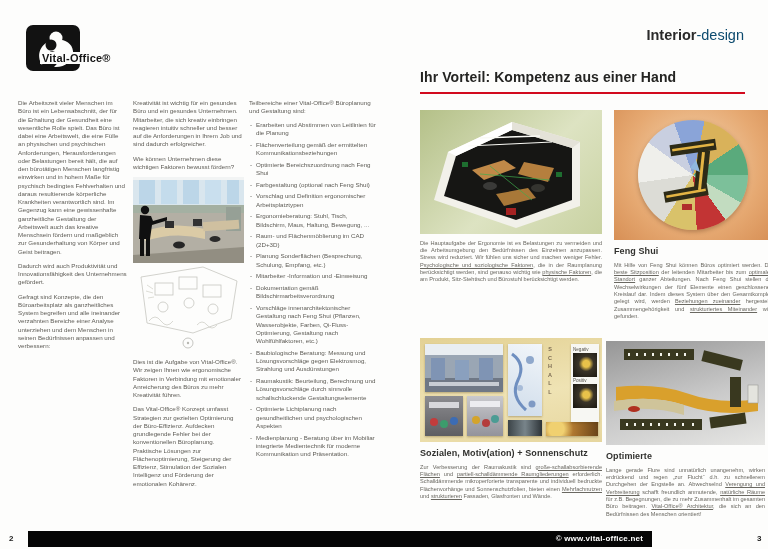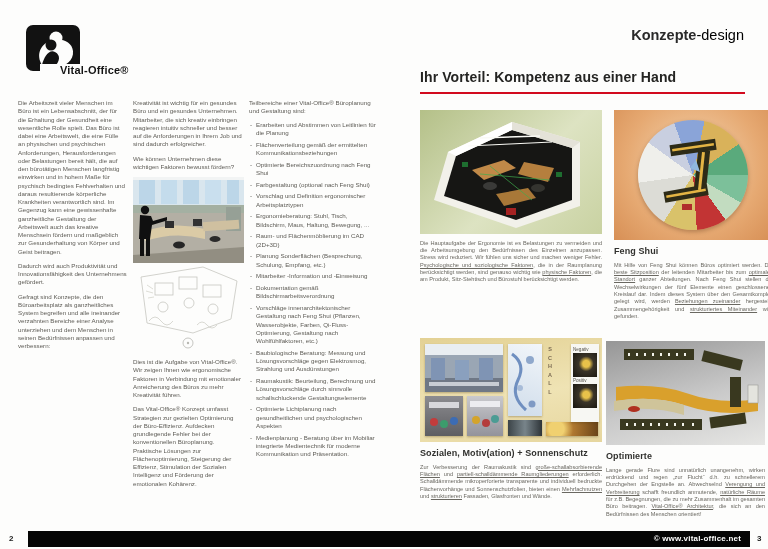--- a/index.html
+++ b/index.html
@@ -4,24 +4,24 @@
 <style>
   html,body { margin:0; padding:0; }
   body {
     width:768px; height:549px; position:relative; overflow:hidden;
     background:#fdfdfc; font-family:"Liberation Sans", sans-serif;
     color:#5d5b55;
   }
   
   .logo-mark { position:absolute; left:26px; top:25px; width:54px; height:46px; }
   .logo-text { position:absolute; left:40px; top:52px; font-size:11px; font-weight:bold;
-    color:#141414; background:#fdfdfc; padding:0 20px; letter-spacing:0.2px;margin-top:12px; }
+    color:#141414; background:#fdfdfc; padding:0 2px; letter-spacing:0.2px; }
   .section-title { position:absolute; right:24px; top:27px; font-size:14.5px; color:#2a2a2a; }
   .section-title .b { font-weight:bold; }
-  .section-title .l { font-weight:normal; color:#000000; }
+  .section-title .l { font-weight:normal; color:#0c4a6e; }
   
   .col { position:absolute; top:99px; font-size:6.2px; line-height:1.33; color:#5d5b55; }
   .col p { margin:0 0 6px 0; }
   #col1 { left:18px;  width:109px; }
   #col2 { left:133px; width:111px; }
   #col3 { left:249px; width:127px; }
   #col3 .intro { margin-bottom:5px; }
   #col3 ul { margin:0; padding:0; list-style:none; }
   #col3 li { position:relative; padding-left:7px; margin-bottom:3.5px; }
   #col3 li::before { content:"-"; position:absolute; left:1px; top:0; }
@@ -62,41 +62,41 @@
   .schall { position:absolute; left:127px; top:8px; writing-mode:vertical-rl;
     text-orientation:upright; font-size:5.5px; font-weight:bold; letter-spacing:2.6px;
     color:#7a6a52; }
   .inset { position:absolute; right:3px; top:6px; width:28px; height:78px;
     background:#f7f7f3; padding:2px 2px; box-sizing:border-box;
     box-shadow:0 1px 2px rgba(80,60,20,0.3); }
   .inset .lbl { font-size:4.6px; color:#55524a; margin:1px 0; }
   .inset .thumb { width:100%; height:24px;
     background:radial-gradient(circle at 55% 45%, #e8c24a 0 18%, #3a3428 40%, #17150f 100%); }
   
-  .footer-bar { position:absolute; left:28px; top:531px; width:722px; height:16px; background:#050505; }
+  .footer-bar { position:absolute; left:28px; top:531px; width:624px; height:16px; background:#050505; }
   .footer-bar .copy { position:absolute; right:9px; top:0; line-height:16px; font-size:8px;
     font-weight:bold; color:#ffffff; letter-spacing:0.2px; }
   .pnum { position:absolute; top:534px; font-size:8px; font-weight:bold; color:#222; }
   .pnum.left { left:9px; } .pnum.right { left:757px; }
 </style>
 </head>
 <body>
 
 <div class="logo-mark">
   <svg width="54" height="46" viewBox="0 0 54 46">
     <rect x="0" y="0" width="54" height="46" rx="7" fill="#121212"></rect>
     <path d="M16,40 C10,30 14,20 24,16 C34,12 46,16 47,26 C48,36 38,43 28,42 C34,37 35,30 29,27 C23,24 18,32 16,40 Z" fill="#fdfdfc"></path>
     <circle cx="30" cy="13" r="6.5" fill="#fdfdfc"></circle>
     <circle cx="25" cy="20" r="5.5" fill="#121212"></circle>
   </svg>
 </div>
 <div class="logo-text">Vital-Office®</div>
 
 <div class="section-title">
-  <span class="b">Konzepte</span><span class="l">-design</span>
+  <span class="b">Interior</span><span class="l">-design</span>
 </div>
 
 <div class="col" id="col1">
   <p>Die Arbeitszeit vieler Menschen im Büro ist ein Lebensabschnitt, der für die Erhaltung der Gesundheit eine wesentliche Rolle spielt. Das Büro ist dabei eine Arbeitswelt, die eine Fülle an physischen und psychischen Anforderungen, Herausforderungen oder Belastungen bereit hält, die auf den bürotätigen Menschen langfristig einwirken und in hohem Maße für psychisch bedingtes Fehlverhalten und daraus resultierende körperliche Krankheiten verantwortlich sind. Im Gegenzug kann eine gewissenhafte ganzheitliche Gestaltung der Arbeitswelt auch das kreative Menschsein fördern und maßgeblich zur Gesunderhaltung von Körper und Geist beitragen.</p>
   <p>Dadurch wird auch Produktivität und Innovationsfähigkeit des Unternehmens gefördert.</p>
   <p>Gefragt sind Konzepte, die den Büroarbeitsplatz als ganzheitliches System begreifen und alle ineinander verzahnten Bereiche einer Analyse unterziehen und dem Menschen in seinen Bedürfnissen anpassen und verbessern:</p>
 </div>
 
 <div class="col" id="col2">
   <p>Kreativität ist wichtig für ein gesundes Büro und ein gesundes Unternehmen. Mitarbeiter, die sich kreativ einbringen reagieren intuitiv schneller und besser auf die Anforderungen in Ihrem Job und sind dadurch erfolgreicher.</p>

